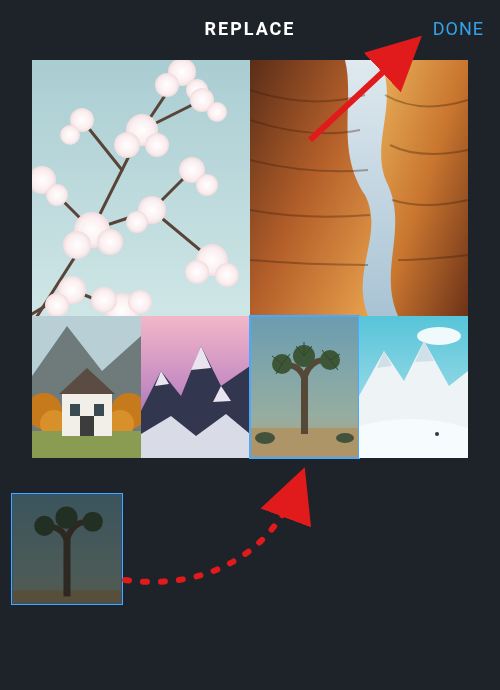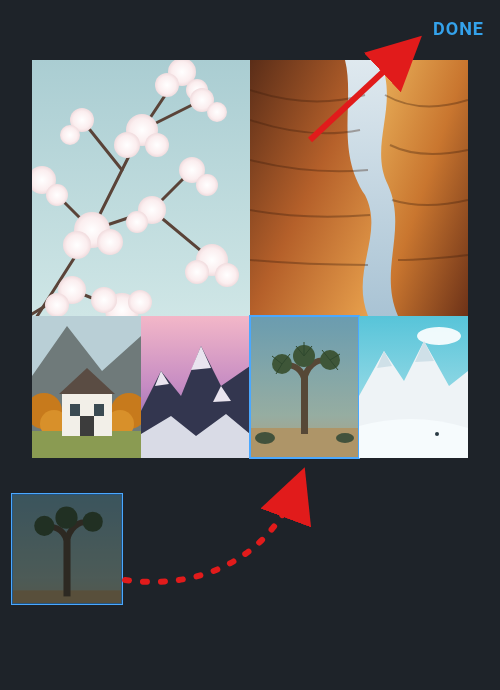--- a/index.html
+++ b/index.html
@@ -1,18 +1,18 @@
 <!DOCTYPE html>
 <html><head>
 <meta charset="utf-8">
 <style>
   html,body{margin:0;padding:0;width:500px;height:690px;background:#1e2329;font-family:-apple-system,BlinkMacSystemFont,"Segoe UI",Roboto,Helvetica,Arial,sans-serif;overflow:hidden;position:relative;}
   .header{position:relative;height:56px;display:flex;align-items:center;justify-content:center;}
   .title{color:#ffffff;font-size:18px;font-weight:700;letter-spacing:2px;}
-  .done{position:absolute;right:16px;top:50%;transform:translateY(-50%);color:#34a2eb;font-size:18px;font-weight:700;letter-spacing:1px;cursor:pointer;}
+  .done{position:absolute;right:16px;top:50%;transform:translateY(-50%);color:#34a2eb;font-size:18px;font-weight:400;letter-spacing:1px;cursor:pointer;}
   .collage{position:absolute;left:32px;top:60px;width:436px;height:398px;background:#000;}
   .tile{position:absolute;overflow:hidden;}
   .sel{outline:2px solid #4aa8ff;outline-offset:-1px;box-sizing:border-box;}
   
   .t-big-l{left:0;top:0;width:218px;height:256px;}
   .t-big-r{left:218px;top:0;width:218px;height:256px;}
   .t-sm-1{left:0;   top:256px;width:109px;height:142px;}
   .t-sm-2{left:109px;top:256px;width:109px;height:142px;}
   .t-sm-3{left:218px;top:256px;width:109px;height:142px;}
   .t-sm-4{left:327px;top:256px;width:109px;height:142px;}
@@ -22,20 +22,21 @@
   .sky{background:linear-gradient(#bcd6d9,#c9e1e2);}
   svg{display:block;width:100%;height:100%;}
   .dim::after{content:"";position:absolute;inset:0;background:rgba(10,14,20,.55);}
   
   .arrow{position:absolute;pointer-events:none;}
 </style>
 </head>
 <body>
 
 <div class="header">
+  <div class="title">REPLACE</div>
   <div class="done">DONE</div>
 </div>
 
 <div class="collage">
 
   <div class="tile t-big-l sky">
     <svg viewBox="0 0 218 256" preserveAspectRatio="xMidYMid slice">
       <rect width="218" height="256" fill="url(#skyG)"></rect>
       <defs>
         <linearGradient id="skyG" x1="0" y1="0" x2="0" y2="1">

